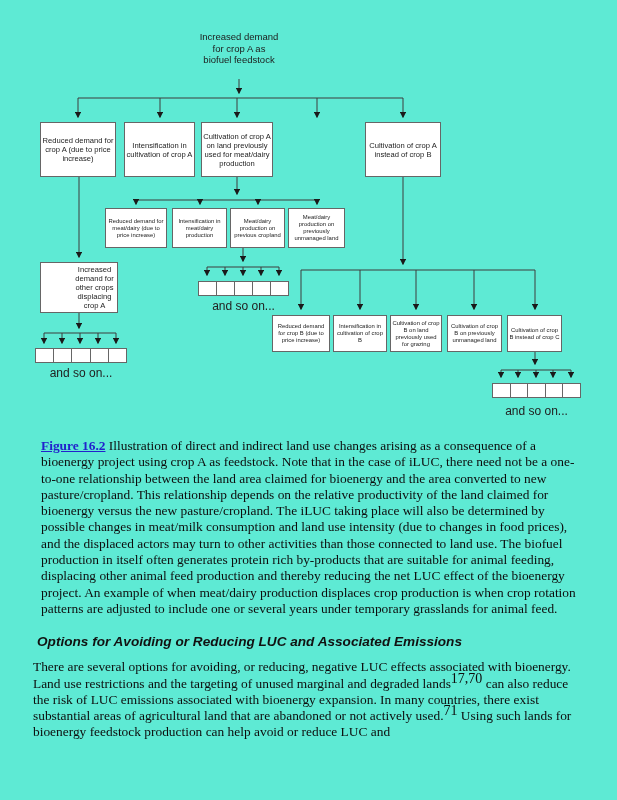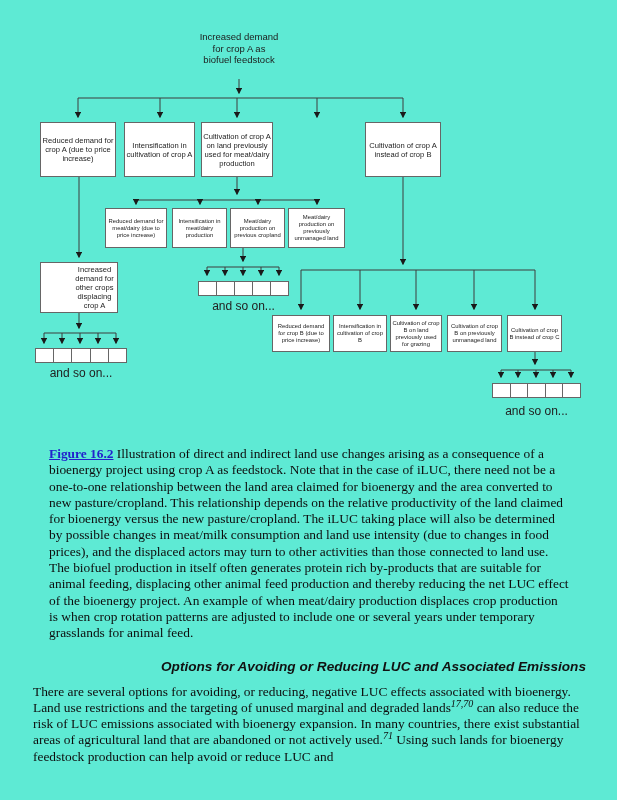--- a/index.html
+++ b/index.html
@@ -55,28 +55,28 @@
     position:absolute;font-size:12px;color:#222;text-align:center;
   }
   .aso-left{left:35px;top:366px;width:92px;}
   .aso-mid{left:198px;top:299px;width:91px;}
   .aso-right{left:492px;top:404px;width:89px;}
   
   .textblock{
     position:absolute;left:33px;top:430px;width:553px;
     font-family:"Liberation Serif",serif;color:#0d0d0d;
   }
-  .caption{margin:16px;font-size:13.4px;line-height:16.3px;}
+  .caption{margin:8px;font-size:13.4px;line-height:16.3px;}
   .fig-link{color:#2222cc;font-weight:bold;text-decoration:underline;cursor:pointer;}
   .heading{
-    margin:17px 0 10px 12px;font-family:"Liberation Sans",sans-serif;
-    font-weight:bold;font-style:italic;font-size:13.6px;color:#111;text-align:right;
+    margin:17px 0 10px 4px;font-family:"Liberation Sans",sans-serif;
+    font-weight:bold;font-style:italic;font-size:13.6px;color:#111;
   }
   .bodypara{margin:0;font-size:13.4px;line-height:16.3px;}
-  sup{font-size:10px;line-height:0;font-style:italic;}
+  sup{font-size:14px;line-height:0;}
 </style>
 </head>
 <body>
 
 <div class="page">
 
   <div class="diagram">
 
     <svg class="connectors" width="617" height="425">
       <defs>

